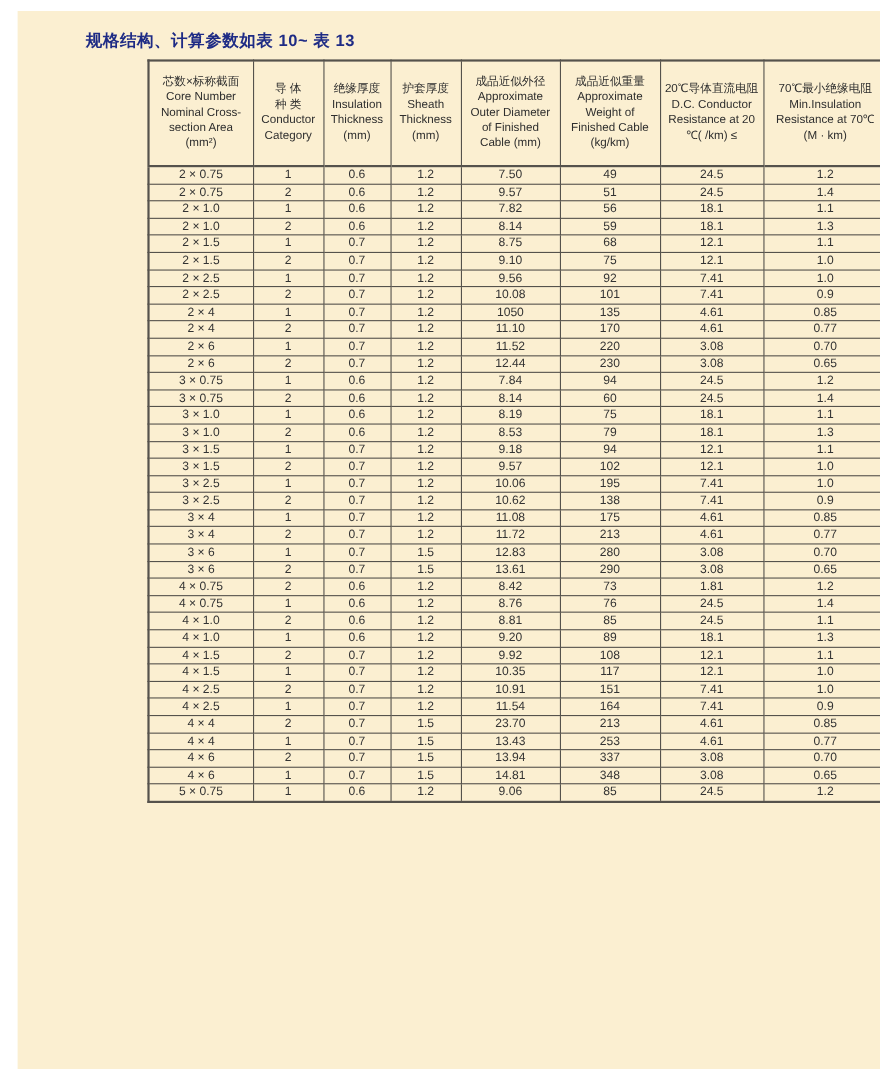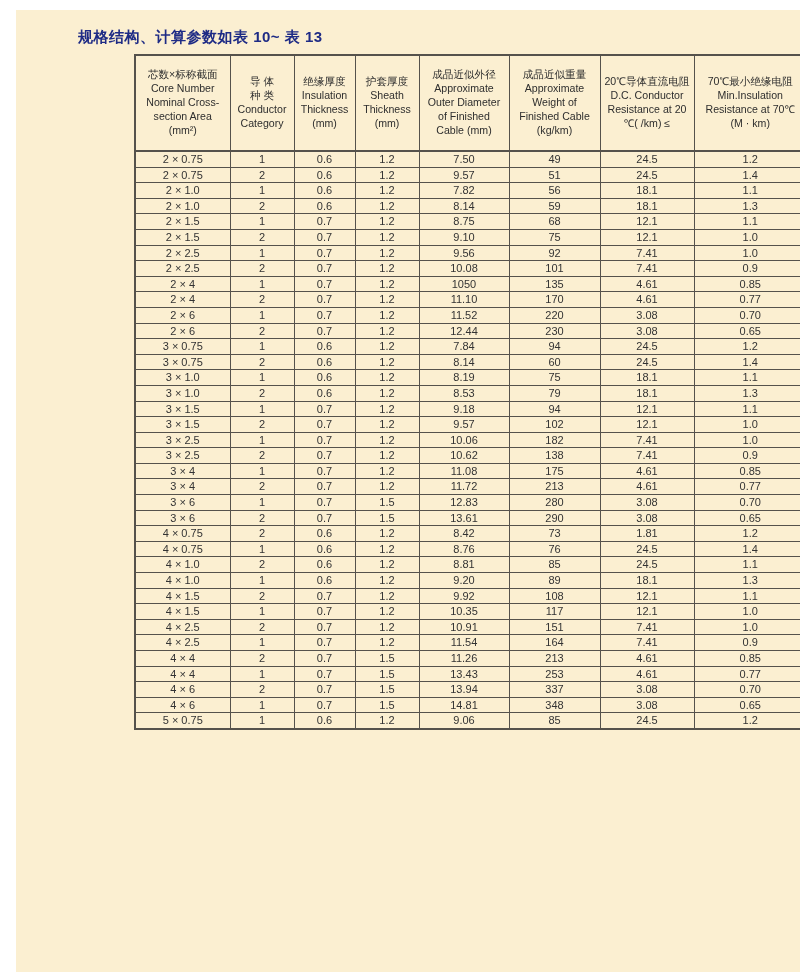--- a/index.html
+++ b/index.html
@@ -289,21 +289,21 @@
           <td>102</td>
           <td>12.1</td>
           <td>1.0</td>
         </tr>
         <tr>
           <td>3 × 2.5</td>
           <td>1</td>
           <td>0.7</td>
           <td>1.2</td>
           <td>10.06</td>
-          <td>182</td>
+          <td>195</td>
           <td>7.41</td>
           <td>1.0</td>
         </tr>
         <tr>
           <td>3 × 2.5</td>
           <td>2</td>
           <td>0.7</td>
           <td>1.2</td>
           <td>10.62</td>
           <td>138</td>
@@ -428,21 +428,21 @@
           <td>11.54</td>
           <td>164</td>
           <td>7.41</td>
           <td>0.9</td>
         </tr>
         <tr>
           <td>4 × 4</td>
           <td>2</td>
           <td>0.7</td>
           <td>1.5</td>
-          <td>11.26</td>
+          <td>23.70</td>
           <td>213</td>
           <td>4.61</td>
           <td>0.85</td>
         </tr>
         <tr>
           <td>4 × 4</td>
           <td>1</td>
           <td>0.7</td>
           <td>1.5</td>
           <td>13.43</td>

